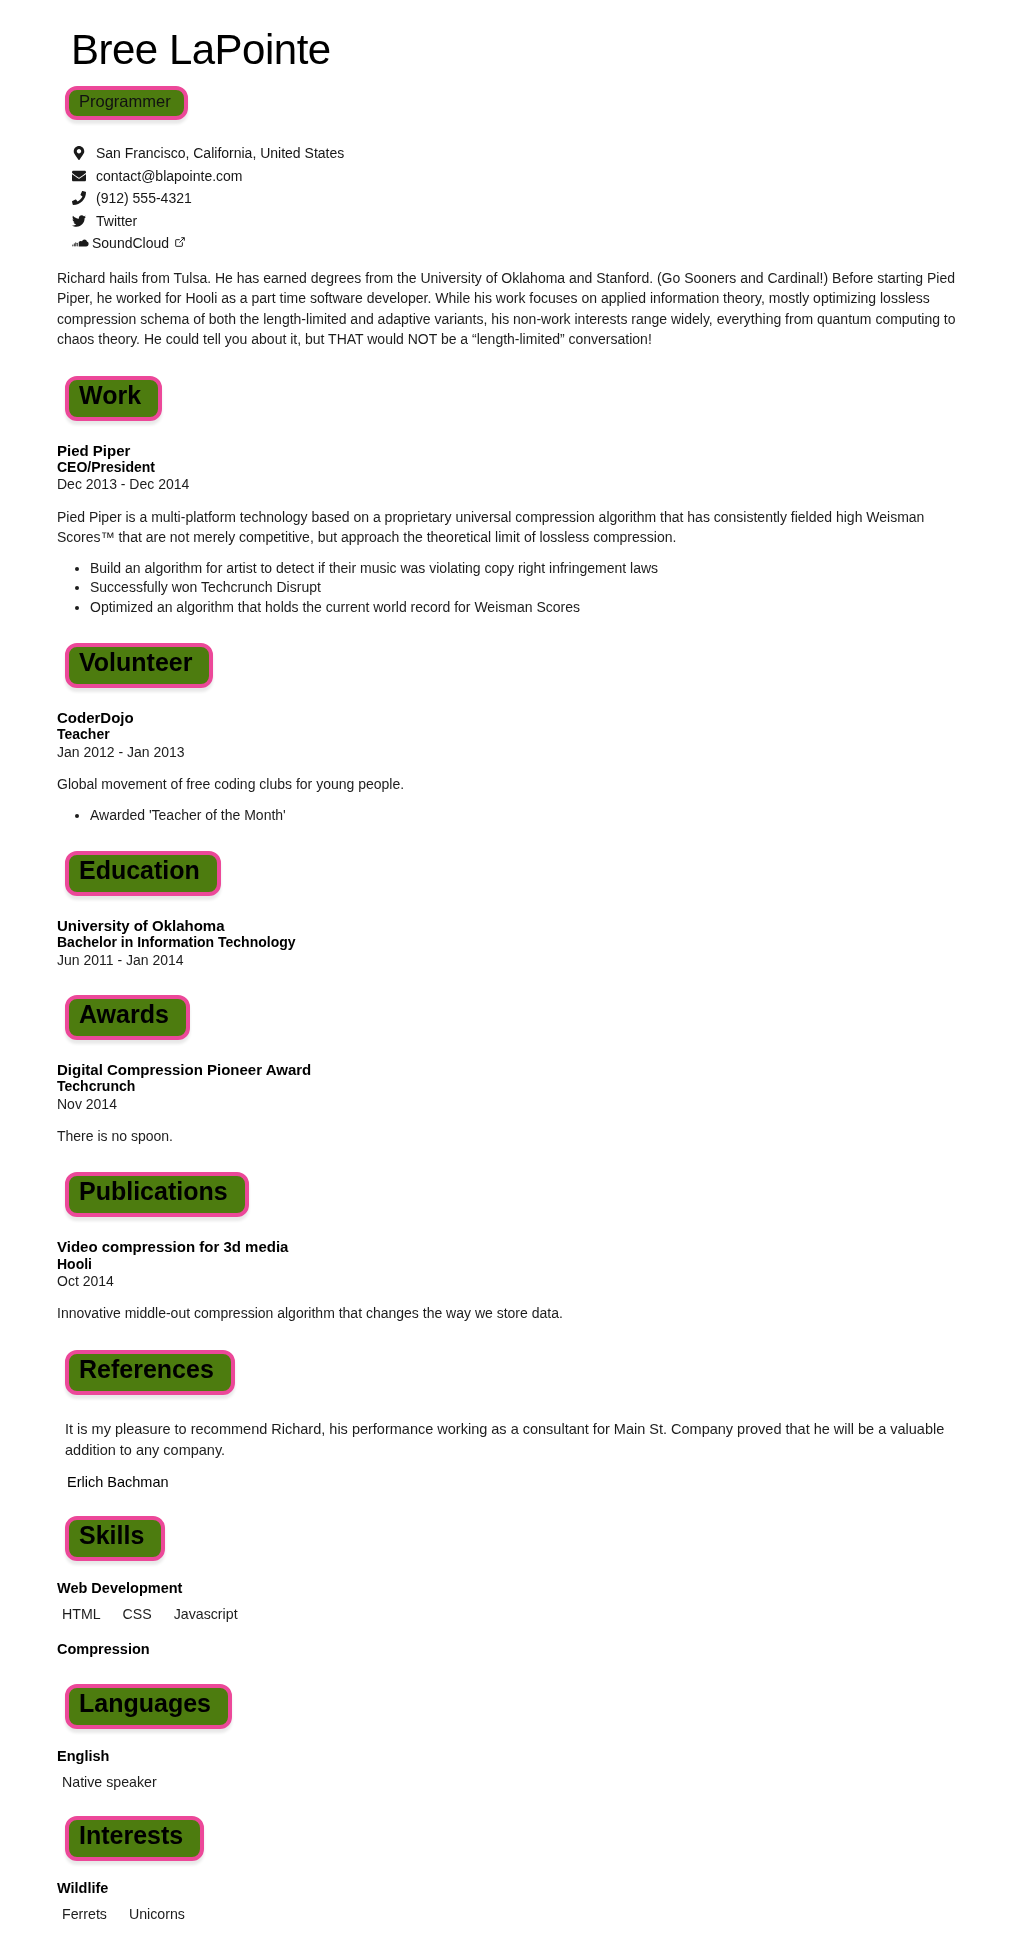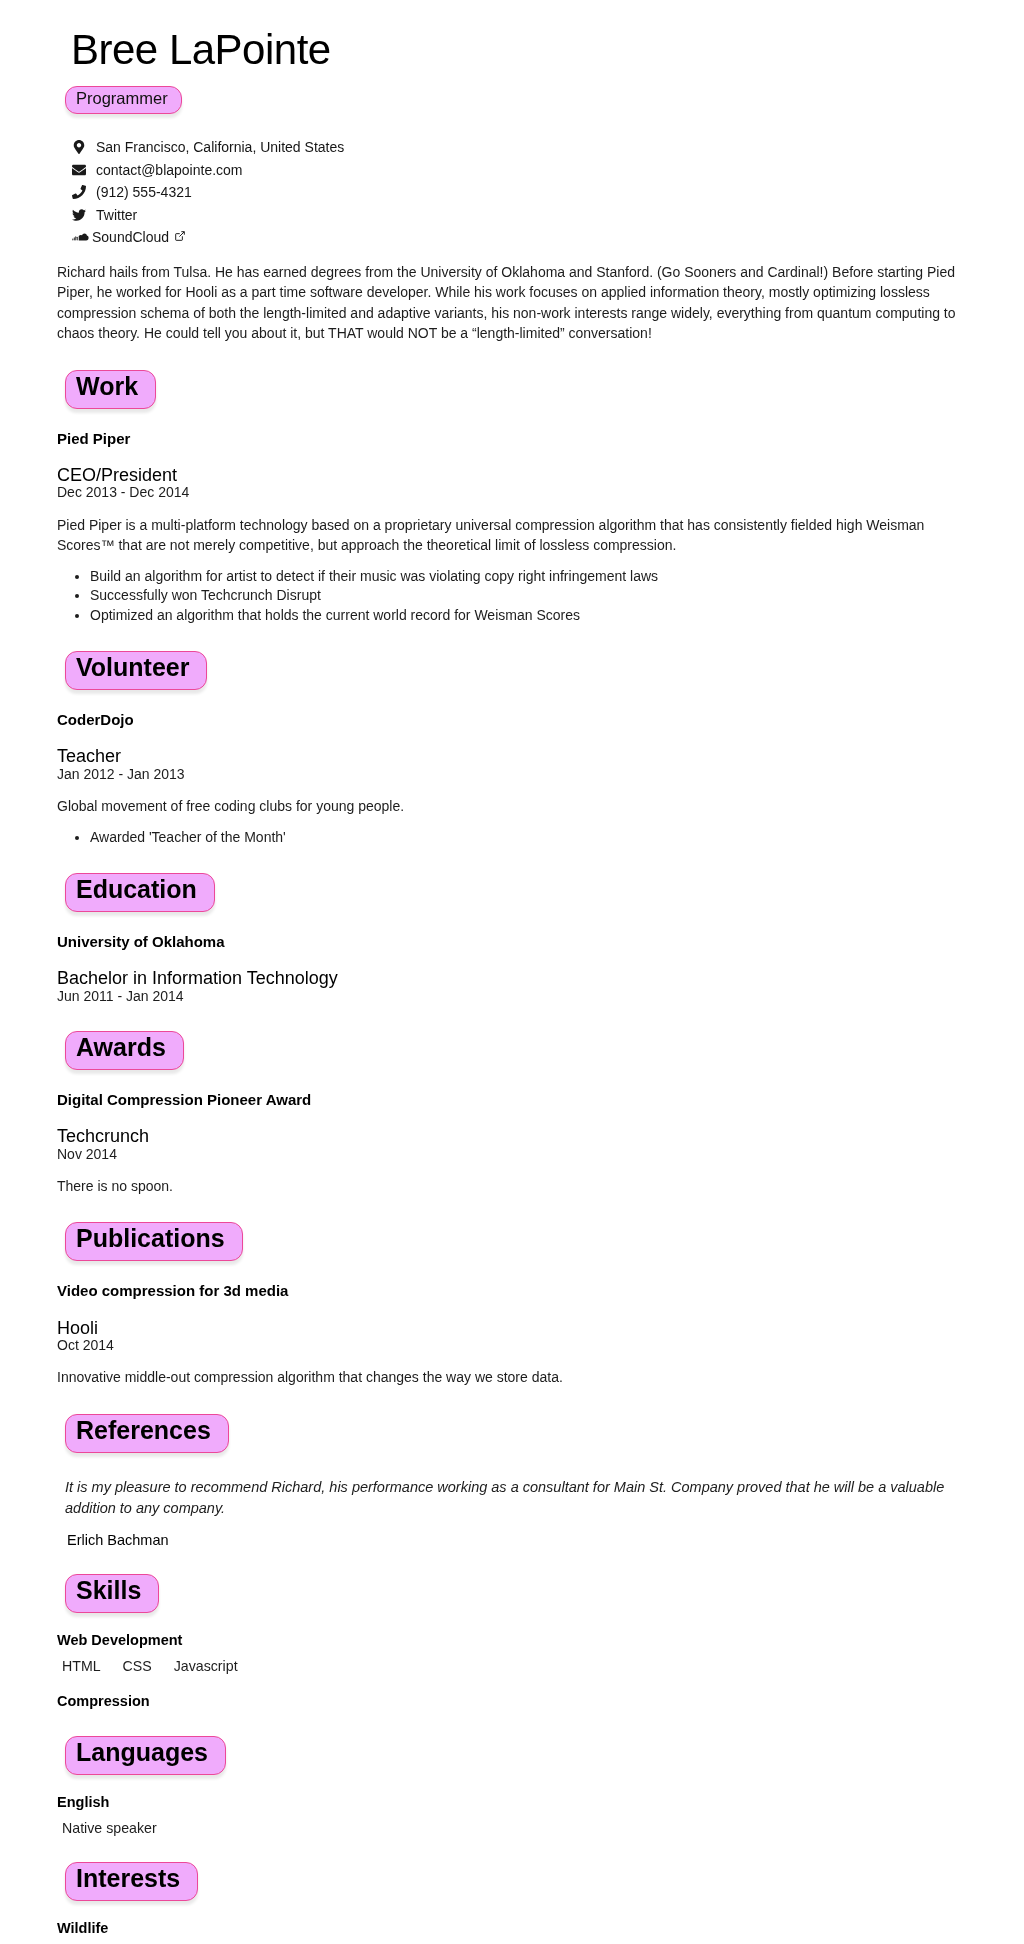--- a/index.html
+++ b/index.html
@@ -16,22 +16,22 @@
   h1.person-name {
     margin: 10px 0 0 14px;
     font-size: 42px;
     font-weight: 500;
     color: #000;
     letter-spacing: -0.5px;
   }
 
   .chip {
     display: inline-block;
-    background: #f0abfc;
-    border: 1px solid #ec4899;
+    background: #4d7c0f;
+    border: 4px solid #ec4899;
     border-radius: 12px;
     box-shadow: 0 4px 3px rgba(0,0,0,0.09);
   }
   .label-chip {
     margin: 12px 0 0 8px;
     padding: 2px 13px 5px 10px;
     font-size: 16.5px;
     color: #111;
   }
   h2.section-title {
@@ -72,21 +72,21 @@
   p.summary-text {
     margin: 17px 0 0 0;
     font-size: 14px;
     line-height: 20.6px;
     color: #1d1d1d;
     max-width: 912px;
   }
 
   .entry { margin-top: 21px; }
   .entry-name { font-weight: 700; font-size: 15px; line-height: 17.3px; color: #000; }
-  .entry-position { font-weight: 400; font-size: 18px; line-height: 17.3px; color: #000; margin-top: 20px; }
+  .entry-position { font-weight: 700; font-size: 14px; line-height: 17.3px; color: #000; }
   .entry-dates { font-size: 14px; line-height: 17.3px; color: #1d1d1d; }
   p.entry-summary {
     margin: 13px 0 0 0;
     font-size: 14px;
     line-height: 20.6px;
     color: #1d1d1d;
     max-width: 912px;
   }
   ul.highlights {
     margin: 11px 0 0 0;
@@ -94,21 +94,20 @@
   }
   ul.highlights li {
     font-size: 14px;
     line-height: 19.4px;
     color: #1d1d1d;
   }
 
   blockquote.reference-quote {
     margin: 24px 0 0 8px;
     padding: 0;
-    font-style: italic;
     font-size: 14.5px;
     line-height: 21.5px;
     color: #1d1d1d;
     max-width: 900px;
   }
   .reference-name {
     margin: 12px 0 0 10px;
     font-weight: 400;
     font-size: 14.5px;
     color: #000;

